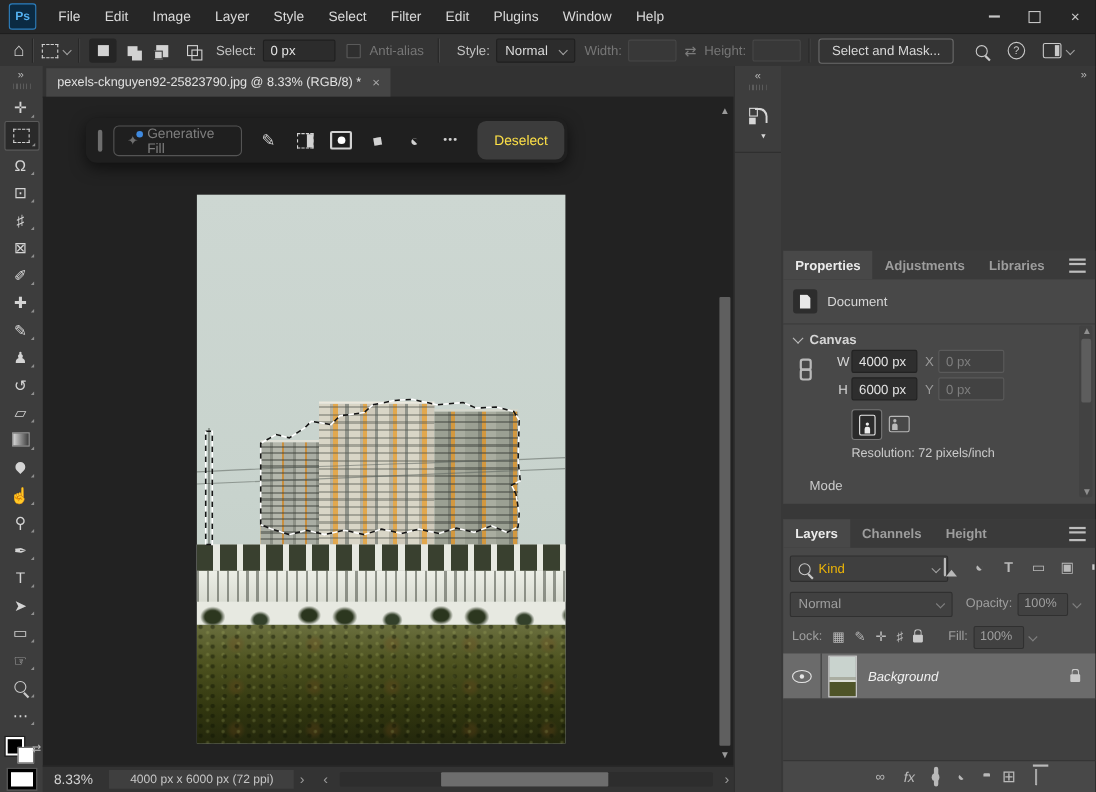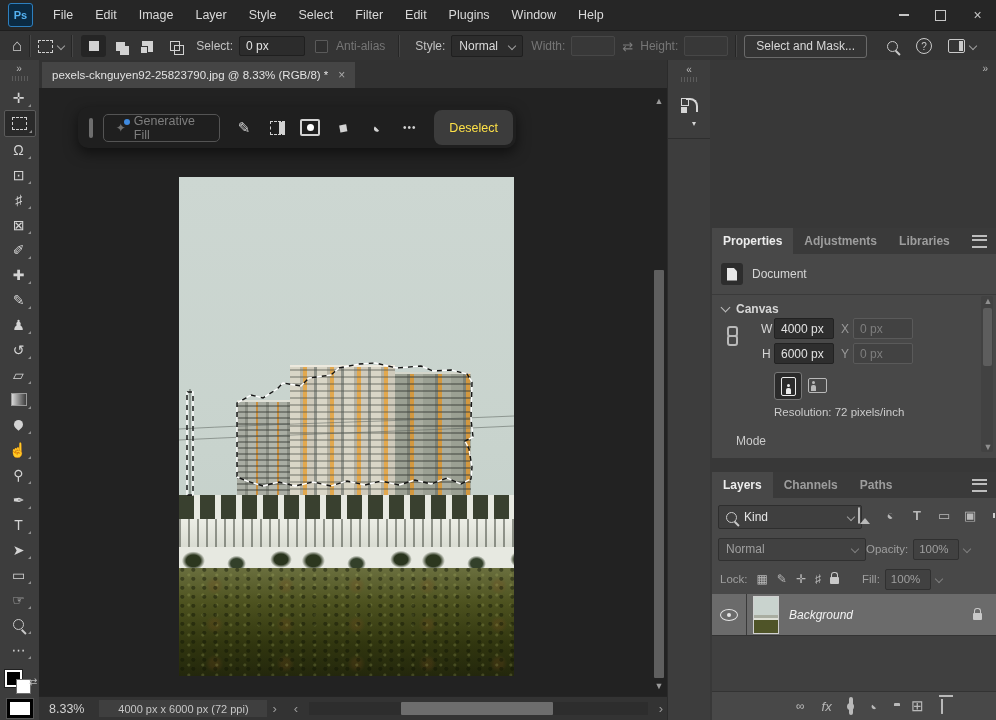--- a/index.html
+++ b/index.html
@@ -195,21 +195,21 @@
   .pers{width:5px;height:6px;background:#ececec;border-radius:2px 2px 0 0;position:relative;margin-bottom:1px;}
   .pers:before{content:'';position:absolute;top:-4px;left:1px;width:3px;height:3px;border-radius:50%;background:#ececec;}
   .pers.dim{background:#b9b9b9;margin-left:2px;}
   .pers.dim:before{background:#b9b9b9;}
   .pscroll{position:absolute;right:3px;top:42px;bottom:6px;width:12px;background:#424242;border-radius:2px;}
   .pscroll .varrow{color:#8f8f8f;}
   .psthumb{position:absolute;left:1.5px;width:9px;top:12px;height:58px;background:#5d5d5d;border-radius:2px;}
 
   
   .kindbox{position:absolute;left:6px;top:7px;width:128px;height:22px;background:#3f3f3f;border:1px solid #2e2e2e;border-radius:2px;
-           display:flex;align-items:center;gap:7px;padding:0 7px;color:#e5e5e5;}
+           display:flex;align-items:center;gap:7px;padding:0 7px;color:#eab308;}
   .lf-ic{position:absolute;top:10px;color:#b9b9b9;font-size:13px;}
   .pic{width:15px;height:12px;border:1.5px solid #b9b9b9;border-radius:2px;position:relative;overflow:hidden;}
   .pic:after{content:'';position:absolute;left:1px;bottom:-1px;border-left:5px solid transparent;border-right:5px solid transparent;border-bottom:6px solid #b9b9b9;}
   .pin{position:relative;width:9px;height:9px;background:#cdcdcd;border-radius:50%;}
   .pin:after{content:'';position:absolute;left:3.5px;top:8px;width:2px;height:5px;background:#cdcdcd;}
   .lrow{position:absolute;left:0;right:0;display:flex;align-items:center;}
   .ldrop{height:21px;background:#414141;border:1px solid #303030;border-radius:2px;color:#9f9f9f;display:flex;align-items:center;padding:0 7px;font-size:12px;}
   .lsmall{font-size:11.5px;color:#9f9f9f;}
   .lvalbox{height:19px;background:#414141;border:1px solid #303030;border-radius:2px;color:#9f9f9f;display:flex;align-items:center;padding:0 5px;font-size:11.5px;}
   .lockic{color:#b9b9b9;font-size:12px;margin-right:9px;}
@@ -523,21 +523,21 @@
           <span class="psthumb"></span>
           <span class="varrow" style="bottom:0">▼</span>
         </div>
       </div>
     </div>
 
     <div class="panel" style="top:412px;bottom:0;">
       <div class="ptabs">
         <span class="ptab active">Layers</span>
         <span class="ptab">Channels</span>
-        <span class="ptab">Paths</span>
+        <span class="ptab">Height</span>
         <span class="pmenu">
             <span class="burger"></span>
           </span>
       </div>
       <div class="pcontent">
         <div class="kindbox">
           <span class="mag"></span>
           <span>Kind</span>
           <span class="cv" style="margin-left:auto"></span>
         </div>
@@ -545,21 +545,21 @@
         <span class="lf-ic" style="left:174px;transform:rotate(-45deg)">◐</span>
         <span class="lf-ic" style="left:201px;font-weight:bold">T</span>
         <span class="lf-ic" style="left:226px">▭</span>
         <span class="lf-ic" style="left:252px">▣</span>
         <span class="lf-ic" style="left:277px;top:7px"><span class="pin"></span></span>
         <div class="lrow" style="top:38px;height:26px;padding-left:6px">
           <span class="ldrop" style="width:132px">
               <span>Normal</span>
               <span class="cv" style="margin-left:auto;border-color:#7f7f7f"></span>
             </span>
-          <span class="lsmall" style="">Opacity:</span>
+          <span class="lsmall" style="margin-left:12px">Opacity:</span>
           <span class="lvalbox" style="margin-left:5px;width:34px">100%</span>
           <span class="cv" style="border-color:#7f7f7f"></span>
         </div>
         <div class="lrow" style="top:69px;height:24px;padding-left:8px">
           <span class="lsmall" style="margin-right:9px">Lock:</span>
           <span class="lockic">▦</span>
           <span class="lockic">✎</span>
           <span class="lockic">✛</span>
           <span class="lockic">♯</span>
           <span class="lockic"><span class="lock-sh"></span></span>

